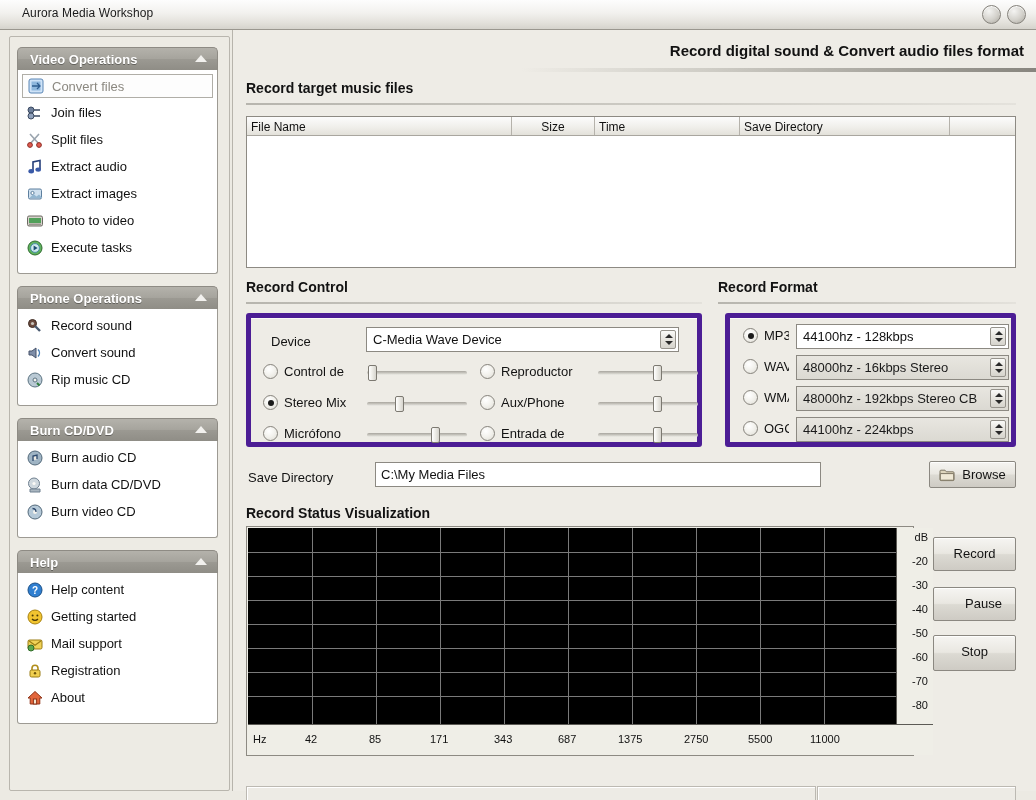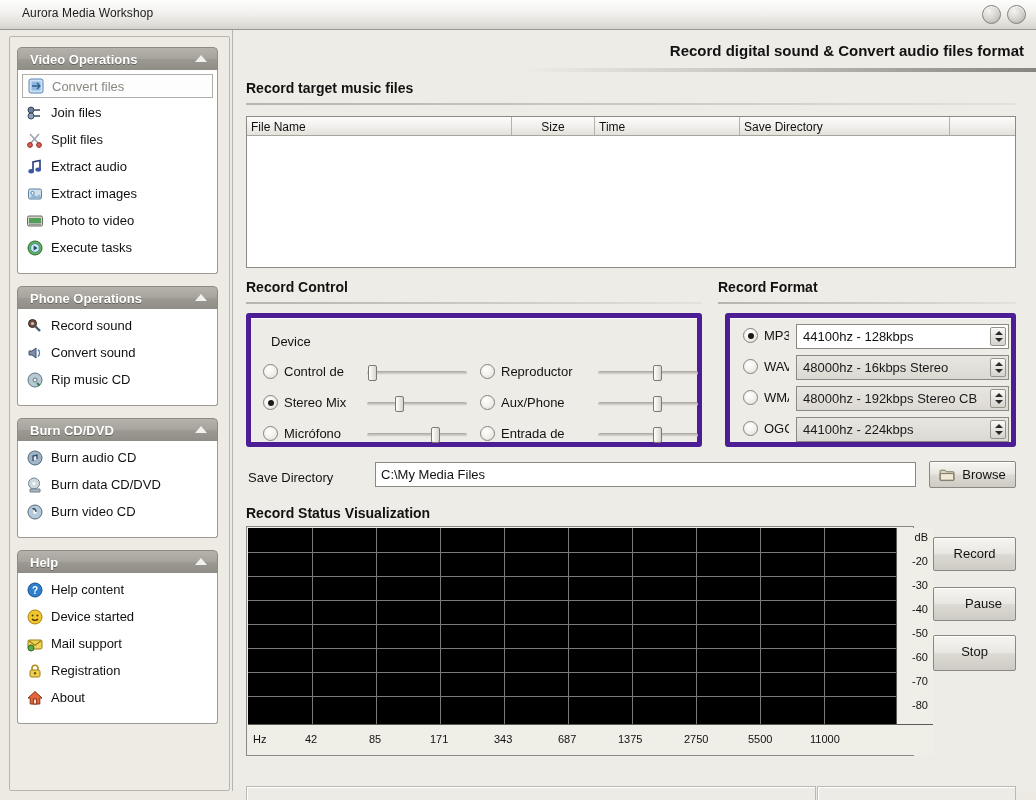--- a/index.html
+++ b/index.html
@@ -483,21 +483,21 @@
             <span class="nav-label">Help content</span>
           </div>
 
           <div class="nav-item">
             <svg class="nav-icon" viewBox="0 0 18 18">
               <circle cx="9" cy="9" r="7" fill="#f1c430" stroke="#a8820f"></circle>
               <circle cx="6.6" cy="7.4" r="1" fill="#4a3a06"></circle>
               <circle cx="11.4" cy="7.4" r="1" fill="#4a3a06"></circle>
               <path d="M6 11a4 4 0 006 0" stroke="#4a3a06" stroke-width="1.2" fill="none"></path>
             </svg>
-            <span class="nav-label">Device started</span>
+            <span class="nav-label">Getting started</span>
           </div>
 
           <div class="nav-item">
             <svg class="nav-icon" viewBox="0 0 18 18">
               <rect x="2" y="5" width="14" height="9" rx="1.5" fill="#f0d257" stroke="#9a7c14"></rect>
               <path d="M2.5 5.6L9 10.2l6.5-4.6" stroke="#9a7c14" fill="none" stroke-width="1.2"></path>
               <circle cx="5" cy="13" r="3" fill="#5caa4e" stroke="#2f6b27"></circle>
             </svg>
             <span class="nav-label">Mail support</span>
           </div>
@@ -541,20 +541,24 @@
         <div class="fh fh-pad"></div>
       </div>
     </div>
 
     <div class="section-label" style="left:13px; top:249px;">Record Control</div>
     <div class="section-rule" style="left:13px; top:272px; width:456px;"></div>
 
     <div class="groupbox" style="left:13px; top:283px; width:456px; height:134px;">
 
       <div class="gb-label" style="left:20px; top:16px;">Device</div>
+      <div class="combo" style="left:115px; top:9px; width:313px;">
+        <span>C-Media Wave Device</span>
+        <span class="combo-spin"></span>
+      </div>
 
       <div class="radio-row" style="left:12px; top:46px; width:95px;">
         <span class="radio"></span>
         <span class="radio-label">Control de</span>
       </div>
       <div class="slider" style="left:116px; top:47px; width:100px;">
         <div class="track"></div>
         <div class="thumb" style="left:1%;"></div>
       </div>
 
@@ -640,21 +644,21 @@
         <span class="radio"></span>
         <span class="radio-label">OGG</span>
       </div>
       <div class="combo disabled" style="left:66px; top:99px; width:213px;">
         <span>44100hz - 224kbps</span>
         <span class="combo-spin"></span>
       </div>
     </div>
 
     <div class="gb-label" style="position:absolute; left:15px; top:440px;">Save Directory</div>
-    <div class="textinput" style="left:142px; top:432px; width:541px;">
+    <div class="textinput" style="left:142px; top:432px; width:446px;">
       <span>C:\My Media Files</span>
     </div>
     <div class="btn btn-browse" style="left:696px; top:431px; width:87px; height:27px;">
       <svg width="16" height="14" viewBox="0 0 16 14">
         <path d="M1 3.2a1 1 0 011-1h4l1.4 1.6H14a1 1 0 011 1v6.8a1 1 0 01-1 1H2a1 1 0 01-1-1z" fill="#dfd6bd" stroke="#7e7764"></path>
         <path d="M1.3 5.6h13.4v5.6a1 1 0 01-1 1H2.3a1 1 0 01-1-1z" fill="#f0e9d6" stroke="#7e7764"></path>
       </svg>
       <span>Browse</span>
     </div>
 

